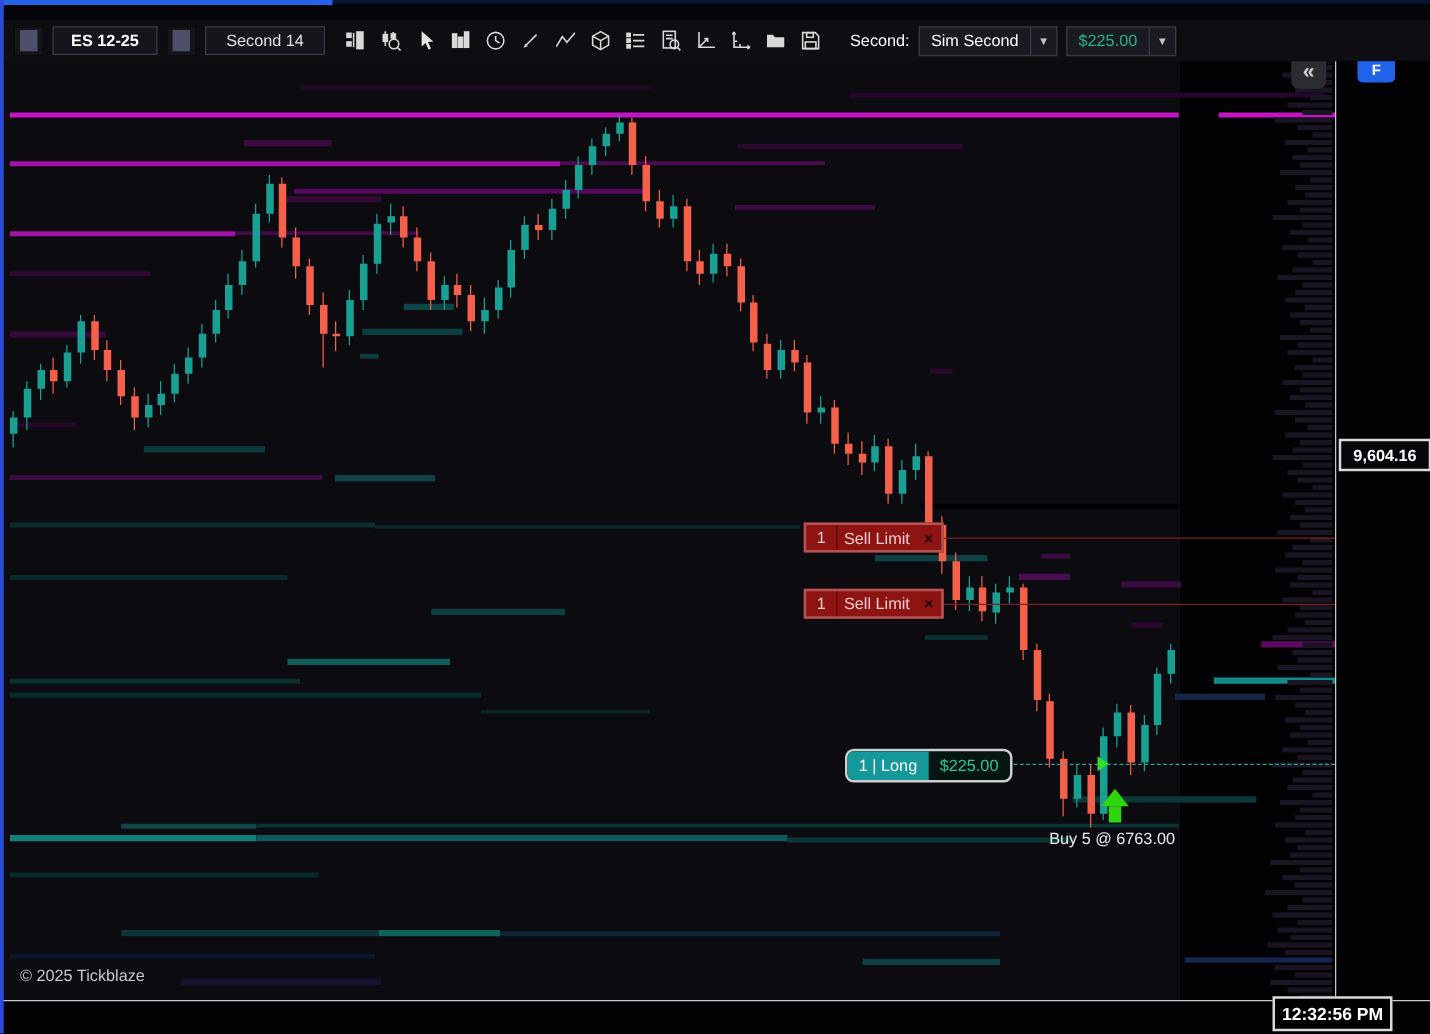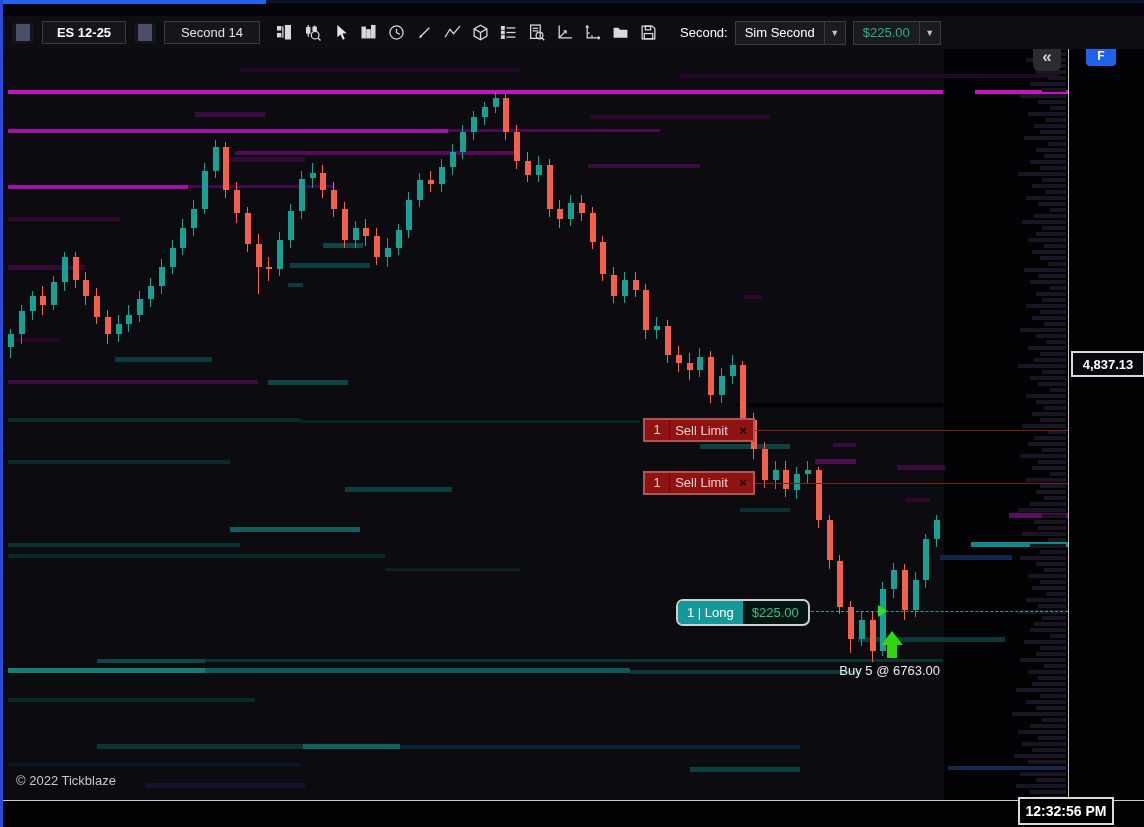--- a/index.html
+++ b/index.html
@@ -651,16 +651,16 @@
     <div id="pos-pnl">$225.00</div>
   </div>
   <div id="pos-line"></div>
   <div id="fill-marker"></div>
   <div id="buy-arrow">
       <div class="tri"></div>
       <div class="stem"></div>
     </div>
   <div id="fill-text">Buy 5 @ 6763.00</div>
 
-  <div id="last-price">4,837.13</div>
+  <div id="last-price">9,604.16</div>
   <div id="clock">12:32:56 PM</div>
-  <div id="copyright">© 2022 Tickblaze</div>
+  <div id="copyright">© 2025 Tickblaze</div>
 </div>
 
 </body></html>

